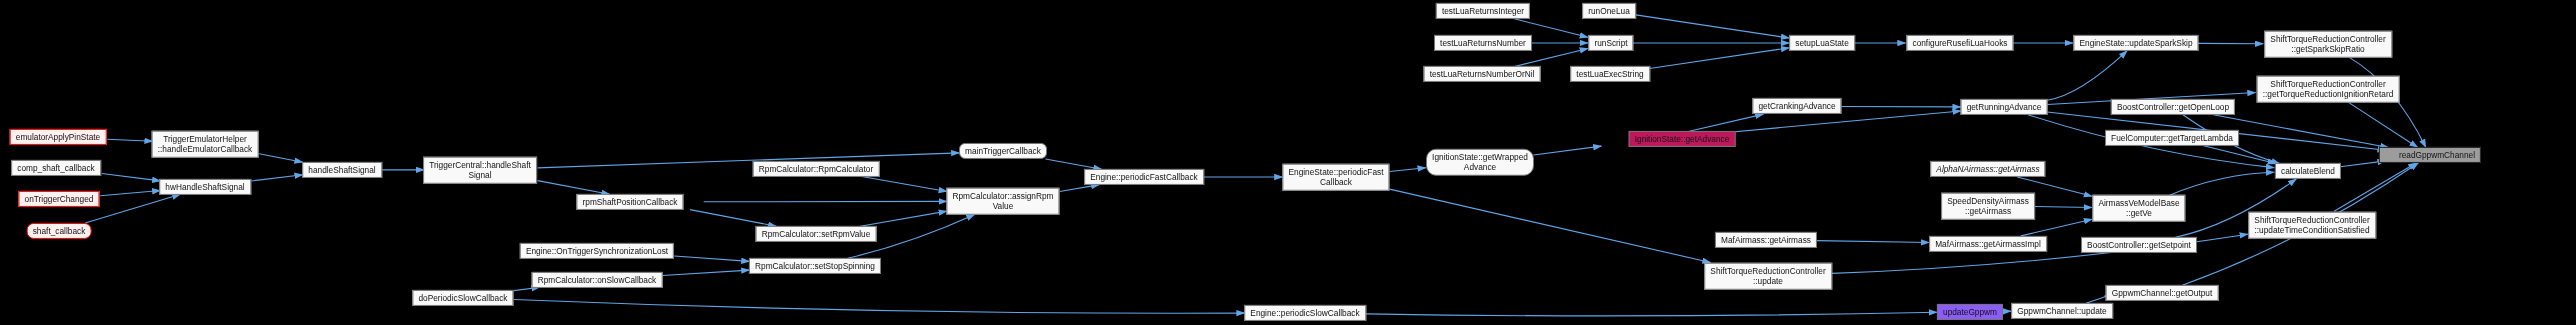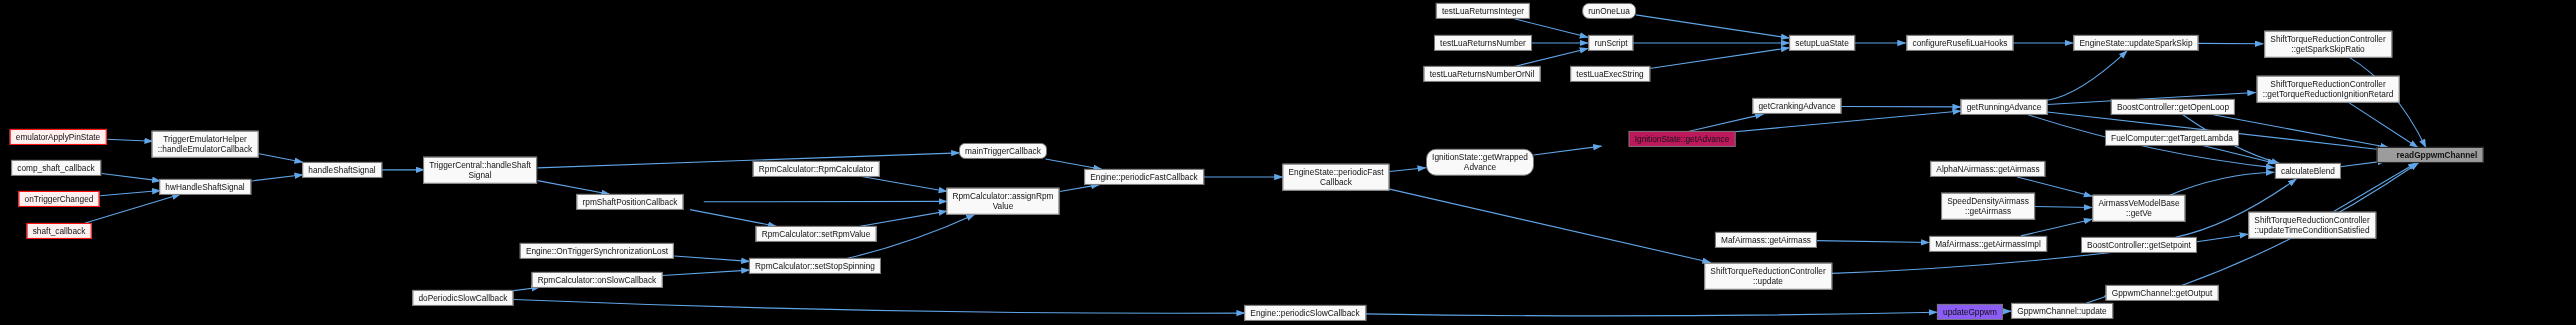--- a/index.html
+++ b/index.html
@@ -20,21 +20,21 @@
     color: #121212;
     font-size: 8.3px;
     line-height: 1.25;
     padding: 1.9px 5.1px;
     white-space: pre;
     text-align: center;
     z-index: 2;
     cursor: pointer;
   }
   .node.entry { background: #fff0f0; border-color: #ff0000; }
-  .node.focus { background: #9c9c9c; border-color: #222; font-weight: bold; padding-left: 19px; }
+  .node.focus { background: #9c9c9c; border-color: #222; font-weight: normal; padding-left: 19px; }
 </style>
 </head>
 <body>
 
 <div id="canvas" style="background: rgb(0, 0, 0);">
   <svg id="edge-layer" width="2576" height="325" viewBox="0 0 4016 507" xmlns="http://www.w3.org/2000/svg">
     <defs>
       <marker id="arrow" markerWidth="15" markerHeight="11" refX="13" refY="5" orient="auto" markerUnits="userSpaceOnUse">
         <path d="M0,0 L14,5 L0,10 z" fill="#5fa5e7"></path>
       </marker>
@@ -97,21 +97,21 @@
         <path d="M2129.5,489.6402441815179 Q2553.5192863672164,496.9999814017847 3020.5,487.0926135289058" fill="none" stroke="#5fa5e7" stroke-width="1.7" marker-end="url(#arrow)"></path>
         <path d="M3123.5,485.63986013986016 L3136,485.5524475524476" fill="none" stroke="#5fa5e7" stroke-width="1.7" marker-end="url(#arrow)"></path>
         <path d="M3253.114104010978,473 Q3290.722320755504,461.1592756108258 3282,461.61688910725877" fill="none" stroke="#5fa5e7" stroke-width="1.7" marker-end="url(#arrow)"></path>
         <path d="M3403.1443087530497,445 Q3593.195965409443,376.19120700724005 3771.490295247438,254" fill="none" stroke="#5fa5e7" stroke-width="1.7" marker-end="url(#arrow)"></path>
       </g>
   </svg>
 
 <div class="node entry" style="left: 58px; top: 137px; background: rgb(255, 240, 240); border-color: rgb(255, 0, 0); color: rgb(18, 18, 18);"><span>emulatorApplyPinState</span></div>
     <div class="node" style="left: 56px; top: 168px; background: rgb(249, 249, 249); border-color: rgb(117, 117, 117); color: rgb(18, 18, 18);"><span>comp_shaft_callback</span></div>
     <div class="node entry" style="left: 59px; top: 199px; background: rgb(255, 240, 240); border-color: rgb(255, 0, 0); color: rgb(18, 18, 18);"><span>onTriggerChanged</span></div>
-    <div class="node entry" style="left: 59px; top: 231px; background: rgb(255, 240, 240); border-color: rgb(255, 0, 0); color: rgb(18, 18, 18);"><span>shaft_callback</span></div>
+    <div class="node entry" style="left: 59px; top: 231px; background: rgb(255, 240, 240); border-color: rgb(255, 0, 0); color: rgb(18, 18, 18); border-radius: 7px;"><span>shaft_callback</span></div>
     <div class="node" style="left: 205px; top: 144px; background: rgb(249, 249, 249); border-color: rgb(117, 117, 117); color: rgb(18, 18, 18);"><span>TriggerEmulatorHelper
 ::handleEmulatorCallback</span></div>
     <div class="node" style="left: 205px; top: 187px; background: rgb(249, 249, 249); border-color: rgb(117, 117, 117); color: rgb(18, 18, 18);"><span>hwHandleShaftSignal</span></div>
     <div class="node" style="left: 342px; top: 170px; background: rgb(249, 249, 249); border-color: rgb(117, 117, 117); color: rgb(18, 18, 18);"><span>handleShaftSignal</span></div>
     <div class="node" style="left: 480px; top: 170px; background: rgb(249, 249, 249); border-color: rgb(117, 117, 117); color: rgb(18, 18, 18);"><span>TriggerCentral::handleShaft
 Signal</span></div>
     <div class="node" style="left: 816px; top: 169px; background: rgb(249, 249, 249); border-color: rgb(117, 117, 117); color: rgb(18, 18, 18);"><span>RpmCalculator::RpmCalculator</span></div>
     <div class="node" style="left: 630px; top: 202px; background: rgb(249, 249, 249); border-color: rgb(117, 117, 117); color: rgb(18, 18, 18);"><span>rpmShaftPositionCallback</span></div>
     <div class="node" style="left: 816px; top: 234px; background: rgb(249, 249, 249); border-color: rgb(117, 117, 117); color: rgb(18, 18, 18);"><span>RpmCalculator::setRpmValue</span></div>
     <div class="node" style="left: 597px; top: 251px; background: rgb(249, 249, 249); border-color: rgb(117, 117, 117); color: rgb(18, 18, 18);"><span>Engine::OnTriggerSynchronizationLost</span></div>
@@ -123,35 +123,35 @@
 Value</span></div>
     <div class="node" style="left: 1144px; top: 177px; background: rgb(249, 249, 249); border-color: rgb(117, 117, 117); color: rgb(18, 18, 18);"><span>Engine::periodicFastCallback</span></div>
     <div class="node" style="left: 1336px; top: 177px; background: rgb(249, 249, 249); border-color: rgb(117, 117, 117); color: rgb(18, 18, 18);"><span>EngineState::periodicFast
 Callback</span></div>
     <div class="node" style="left: 1480px; top: 162px; background: rgb(249, 249, 249); border-color: rgb(117, 117, 117); color: rgb(18, 18, 18); border-radius: 10px;"><span>IgnitionState::getWrapped
 Advance</span></div>
     <div class="node" style="left: 1655px; top: 139px; background: #be185d; border-color: rgb(117, 117, 117); color: rgb(18, 18, 18); margin-left: 27px;"><span>IgnitionState::getAdvance</span></div>
     <div class="node" style="left: 1797px; top: 106px; background: rgb(249, 249, 249); border-color: rgb(117, 117, 117); color: rgb(18, 18, 18);"><span>getCrankingAdvance</span></div>
     <div class="node" style="left: 2004px; top: 107px; background: rgb(249, 249, 249); border-color: rgb(117, 117, 117); color: rgb(18, 18, 18);"><span>getRunningAdvance</span></div>
     <div class="node" style="left: 1483px; top: 11px; background: rgb(249, 249, 249); border-color: rgb(117, 117, 117); color: rgb(18, 18, 18);"><span>testLuaReturnsInteger</span></div>
-    <div class="node" style="left: 1609px; top: 11px; background: rgb(249, 249, 249); border-color: rgb(117, 117, 117); color: rgb(18, 18, 18); border-radius: 7px;"><span>runOneLua</span></div>
+    <div class="node" style="left: 1609px; top: 11px; background: rgb(249, 249, 249); border-color: rgb(117, 117, 117); color: rgb(18, 18, 18);"><span>runOneLua</span></div>
     <div class="node" style="left: 1483px; top: 43px; background: rgb(249, 249, 249); border-color: rgb(117, 117, 117); color: rgb(18, 18, 18);"><span>testLuaReturnsNumber</span></div>
     <div class="node" style="left: 1611px; top: 43px; background: rgb(249, 249, 249); border-color: rgb(117, 117, 117); color: rgb(18, 18, 18);"><span>runScript</span></div>
     <div class="node" style="left: 1482px; top: 74px; background: rgb(249, 249, 249); border-color: rgb(117, 117, 117); color: rgb(18, 18, 18); text-align: center;"><span>testLuaReturnsNumberOrNil</span></div>
     <div class="node" style="left: 1610px; top: 74px; background: rgb(249, 249, 249); border-color: rgb(117, 117, 117); color: rgb(18, 18, 18);"><span>testLuaExecString</span></div>
     <div class="node" style="left: 1822px; top: 43px; background: rgb(249, 249, 249); border-color: rgb(117, 117, 117); color: rgb(18, 18, 18);"><span>setupLuaState</span></div>
     <div class="node" style="left: 1960px; top: 43px; background: rgb(249, 249, 249); border-color: rgb(117, 117, 117); color: rgb(18, 18, 18);"><span>configureRusefiLuaHooks</span></div>
     <div class="node" style="left: 2136px; top: 43px; background: rgb(249, 249, 249); border-color: rgb(117, 117, 117); color: rgb(18, 18, 18);"><span>EngineState::updateSparkSkip</span></div>
     <div class="node" style="left: 2328px; top: 44px; background: rgb(249, 249, 249); border-color: rgb(117, 117, 117); color: rgb(18, 18, 18);"><span>ShiftTorqueReductionController
 ::getSparkSkipRatio</span></div>
     <div class="node" style="left: 2328px; top: 89px; background: rgb(249, 249, 249); border-color: rgb(117, 117, 117); color: rgb(18, 18, 18);"><span>ShiftTorqueReductionController
 ::getTorqueReductionIgnitionRetard</span></div>
     <div class="node" style="left: 2173px; top: 107px; background: rgb(249, 249, 249); border-color: rgb(117, 117, 117); color: rgb(18, 18, 18);"><span>BoostController::getOpenLoop</span></div>
     <div class="node" style="left: 2172px; top: 138px; background: rgb(249, 249, 249); border-color: rgb(117, 117, 117); color: rgb(18, 18, 18);"><span>FuelComputer::getTargetLambda</span></div>
-    <div class="node" style="left: 1988px; top: 169px; background: rgb(249, 249, 249); border-color: rgb(117, 117, 117); color: rgb(18, 18, 18);"><span>AlphaNAirmass::getAirmass</span></div>
+    <div class="node" style="left: 1988px; top: 169px; background: rgb(249, 249, 249); border-color: rgb(117, 117, 117); color: rgb(18, 18, 18); font-style: italic;"><span>AlphaNAirmass::getAirmass</span></div>
     <div class="node" style="left: 1988px; top: 206px; background: rgb(249, 249, 249); border-color: rgb(117, 117, 117); color: rgb(18, 18, 18);"><span>SpeedDensityAirmass
 ::getAirmass</span></div>
     <div class="node" style="left: 1766px; top: 240px; background: rgb(249, 249, 249); border-color: rgb(117, 117, 117); color: rgb(18, 18, 18);"><span>MafAirmass::getAirmass</span></div>
     <div class="node" style="left: 1988px; top: 244px; background: rgb(249, 249, 249); border-color: rgb(117, 117, 117); color: rgb(18, 18, 18);"><span>MafAirmass::getAirmassImpl</span></div>
     <div class="node" style="left: 2139px; top: 208px; background: rgb(249, 249, 249); border-color: rgb(117, 117, 117); color: rgb(18, 18, 18);"><span>AirmassVeModelBase
 ::getVe</span></div>
     <div class="node" style="left: 2139px; top: 245px; background: rgb(249, 249, 249); border-color: rgb(117, 117, 117); color: rgb(18, 18, 18);"><span>BoostController::getSetpoint</span></div>
     <div class="node" style="left: 2308px; top: 171px; background: rgb(249, 249, 249); border-color: rgb(117, 117, 117); color: rgb(18, 18, 18);"><span>calculateBlend</span></div>
     <div class="node" style="left: 2312px; top: 225px; background: rgb(249, 249, 249); border-color: rgb(117, 117, 117); color: rgb(18, 18, 18);"><span>ShiftTorqueReductionController
 ::updateTimeConditionSatisfied</span></div>

